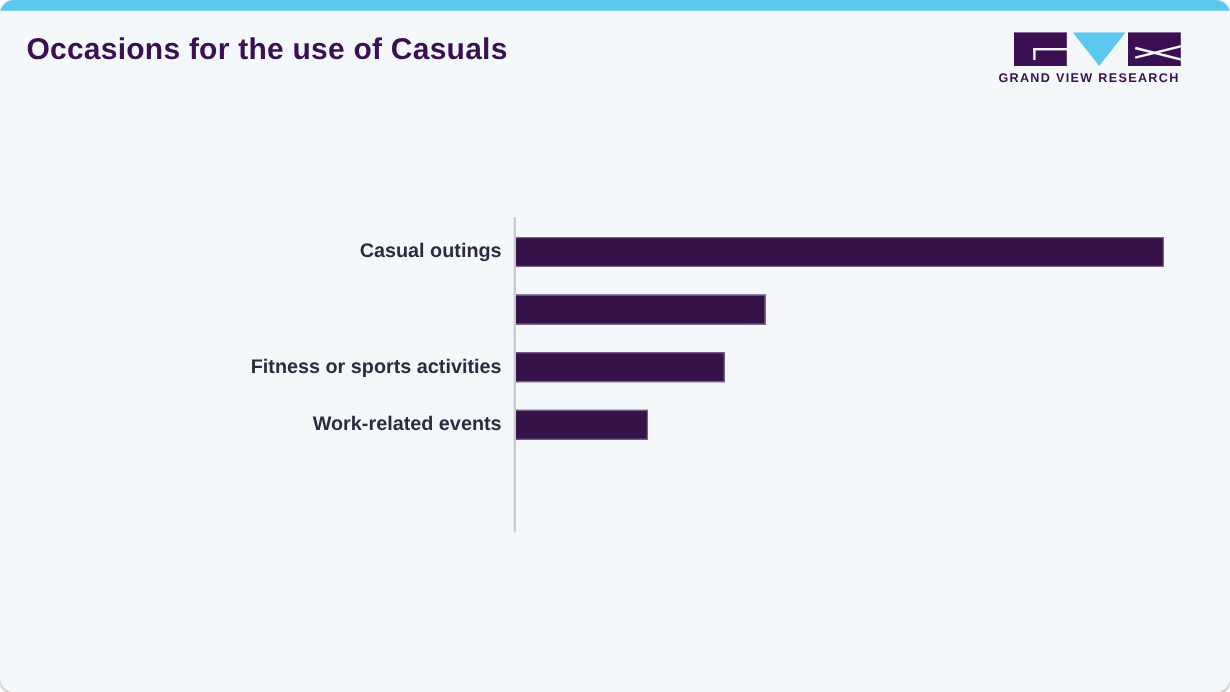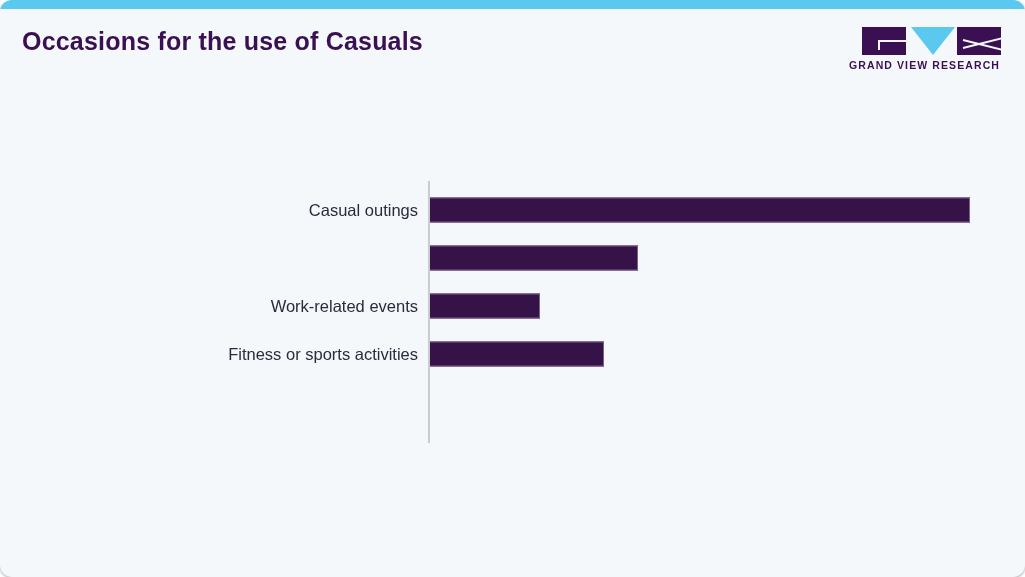--- a/index.html
+++ b/index.html
@@ -51,21 +51,21 @@
     font-size: 25px;
     font-weight: bold;
     color: #3a1053;
     letter-spacing: 0.2px;
     white-space: nowrap;
   }
 
   
   .logo {
     position: absolute;
-    right: 26px;
+    right: 43px;
     top: 12px;
     width: 150px;
     height: 60px;
   }
 
   .logo-marks {
     position: relative;
     height: 34px;
     width: 150px;
   }
@@ -145,20 +145,21 @@
     white-space: nowrap;
   }
 
   
   .chart {
     position: absolute;
     left: 0;
     top: 0;
     width: 1025px;
     height: 577px;
+    font-weight: bold;
   }
 
   .axis-line {
     position: absolute;
     left: 428px;
     top: 181px;
     width: 2px;
     height: 262px;
     background: #c8ccd0;
   }
@@ -232,27 +233,27 @@
           <div class="bar-track">
             <div class="bar" style="width: 540px; background: rgb(53, 18, 71);"></div>
           </div>
         </div>
         <div class="row">
           <div class="bar-track">
             <div class="bar" style="width: 208.44px; background: rgb(53, 18, 71);"></div>
           </div>
         </div>
         <div class="row">
+          <div class="row-label">Fitness or sports activities</div>
+          <div class="bar-track">
+            <div class="bar" style="width: 174.42px; background: rgb(53, 18, 71);"></div>
+          </div>
+        </div>
+        <div class="row">
           <div class="row-label">Work-related events</div>
           <div class="bar-track">
             <div class="bar" style="width: 109.62px; background: rgb(53, 18, 71);"></div>
-          </div>
-        </div>
-        <div class="row">
-          <div class="row-label">Fitness or sports activities</div>
-          <div class="bar-track">
-            <div class="bar" style="width: 174.42px; background: rgb(53, 18, 71);"></div>
           </div>
         </div>
       </div>
   </div>
 
 </div>
 
 </body></html>

